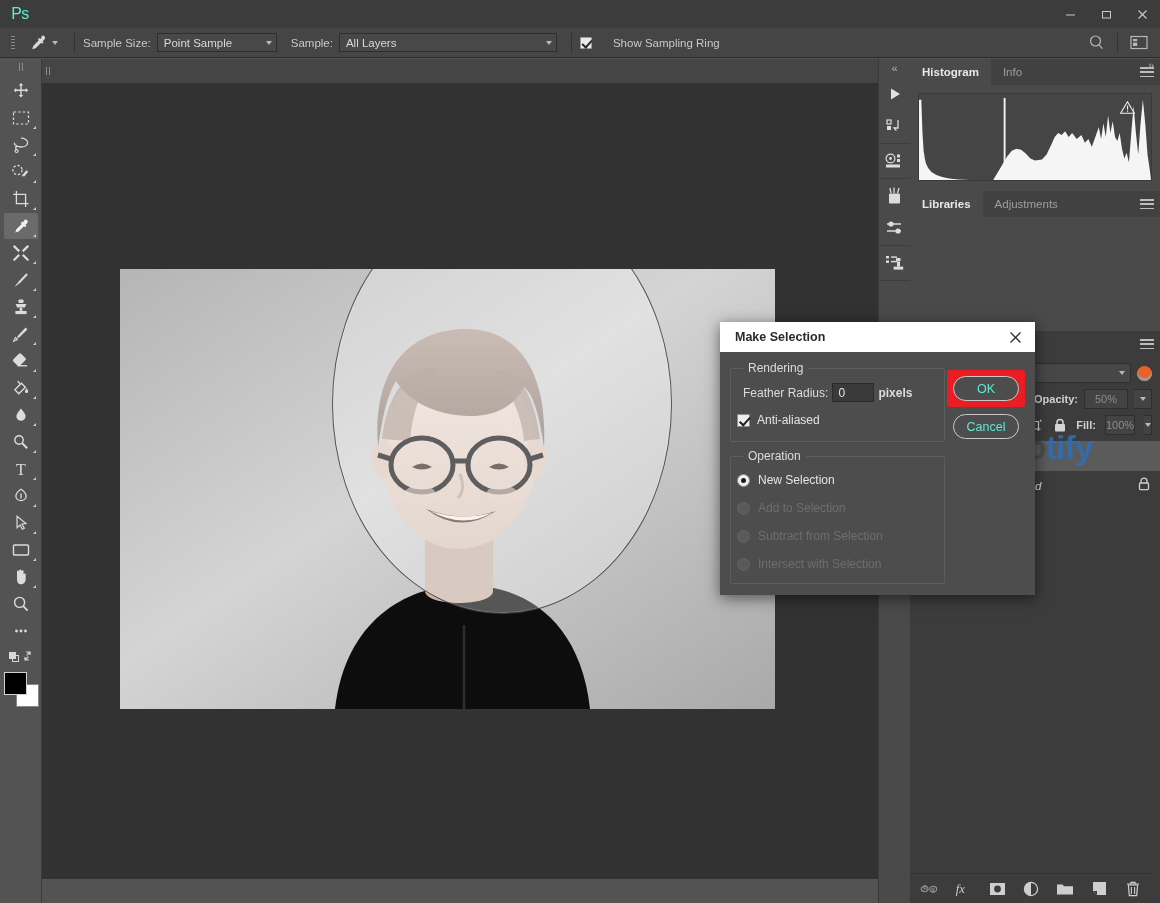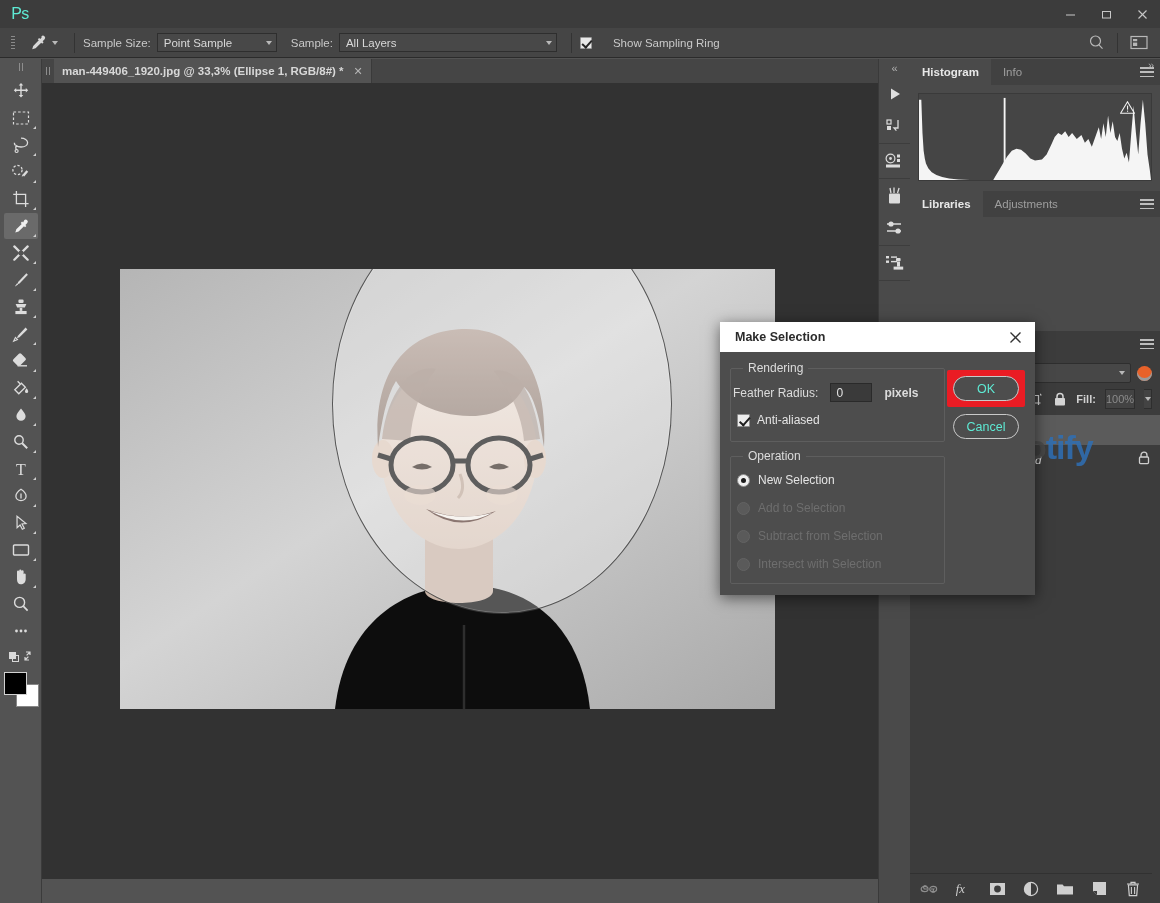--- a/index.html
+++ b/index.html
@@ -235,21 +235,21 @@
   .dlg-body{position:relative;height:243px;padding:12px 0 0 10px;}
   .group{
     position:absolute; border:1px solid #5e5e5e; border-radius:2px;
   }
   .group-title{
     position:absolute; top:-8px; left:12px; background:#4d4d4d; padding:0 5px;
     color:#dcdcdc; font-size:12px;
   }
   .g-render{left:10px; top:16px; width:215px; height:74px;}
   .g-oper{left:10px; top:104px; width:215px; height:128px;}
-  .feather-row{position:absolute; left:2px; top:14px; display:flex;align-items:center;gap:12px;}
+  .feather-row{position:absolute; left:12px; top:14px; display:flex;align-items:center;gap:4px;}
   .f-label{color:#dcdcdc;font-size:12px;}
   .f-input{width:42px;height:19px;background:#3a3a3a;border:1px solid #2a2a2a;
     color:#e2e2e2;font-size:12px;display:flex;align-items:center;padding-left:5px;}
   .f-unit{color:#dcdcdc;font-size:12px;font-weight:bold;}
   .aa-row{position:absolute;left:6px;top:44px;display:flex;align-items:center;gap:7px;}
   .dchk{width:13px;height:13px;background:#ededed;border:1px solid #8f8f8f;position:relative;border-radius:1px;}
   .dchk::after{content:"";position:absolute;left:3.5px;top:0px;width:4px;height:8.5px;
     border:solid #1e1e1e;border-width:0 2px 2px 0;transform:rotate(42deg);}
   .radio-row{position:absolute;left:6px;display:flex;align-items:center;gap:8px;}
   .radio{width:13px;height:13px;border-radius:50%;background:#f0f0f0;border:1px solid #8f8f8f;
@@ -504,24 +504,20 @@
       <span class="sw-bg"></span>
       <span class="sw-fg"></span>
     </div>
   </div>
 
   <div class="doctab-strip">
     <div class="doc-grip">
         <i></i>
         <i></i>
       </div>
-    <div class="doctab">
-      <span>man-449406_1920.jpg @ 33,3% (Ellipse 1, RGB/8#) *</span>
-      <span class="x">✕</span>
-    </div>
     <span class="doc-dd">»</span>
   </div>
 
   <div class="canvas-wrap">
     <div class="photo">
       <div class="photo-bg"></div>
       <svg class="person" viewBox="0 0 655 440" preserveAspectRatio="none">
         <defs>
           <linearGradient id="wallg" x1="0" y1="0" x2="1" y2="1">
             <stop offset="0%" stop-color="#b5b5b5"></stop>
@@ -696,20 +692,30 @@
                 <circle cx="4.6" cy="4.4" r="3.3" fill="none" stroke="#8e8e8e" stroke-width="1.1"></circle>
                 <line x1="7" y1="6.9" x2="9.8" y2="9.8" stroke="#8e8e8e" stroke-width="1.1"></line>
               </svg>
           </span>
           <span>Selected</span>
           <span class="caret filter-caret"></span>
         </div>
         <div class="filter-toggle"></div>
       </div>
 
+      <div class="blend-row">
+        <div class="blend-sel">
+          <span>Normal</span>
+        </div>
+        <span class="op-label">Opacity:</span>
+        <span class="op-val">50%</span>
+        <span class="op-caret">
+            <span class="caret"></span>
+          </span>
+      </div>
 
       <div class="lock-row">
         <span class="lock-lbl">Lock:</span>
         <span class="lock-ico">
           <svg width="15" height="15" viewBox="0 0 15 15">
               <rect x="1" y="1" width="13" height="13" fill="none" stroke="#d4d4d4" stroke-width="1.2" stroke-dasharray="3 2"></rect>
               <circle cx="5" cy="5" r="1.5" fill="#d4d4d4"></circle>
               <circle cx="10" cy="5" r="1.5" fill="#d4d4d4"></circle>
               <circle cx="5" cy="10" r="1.5" fill="#d4d4d4"></circle>
               <circle cx="10" cy="10" r="1.5" fill="#d4d4d4"></circle>

